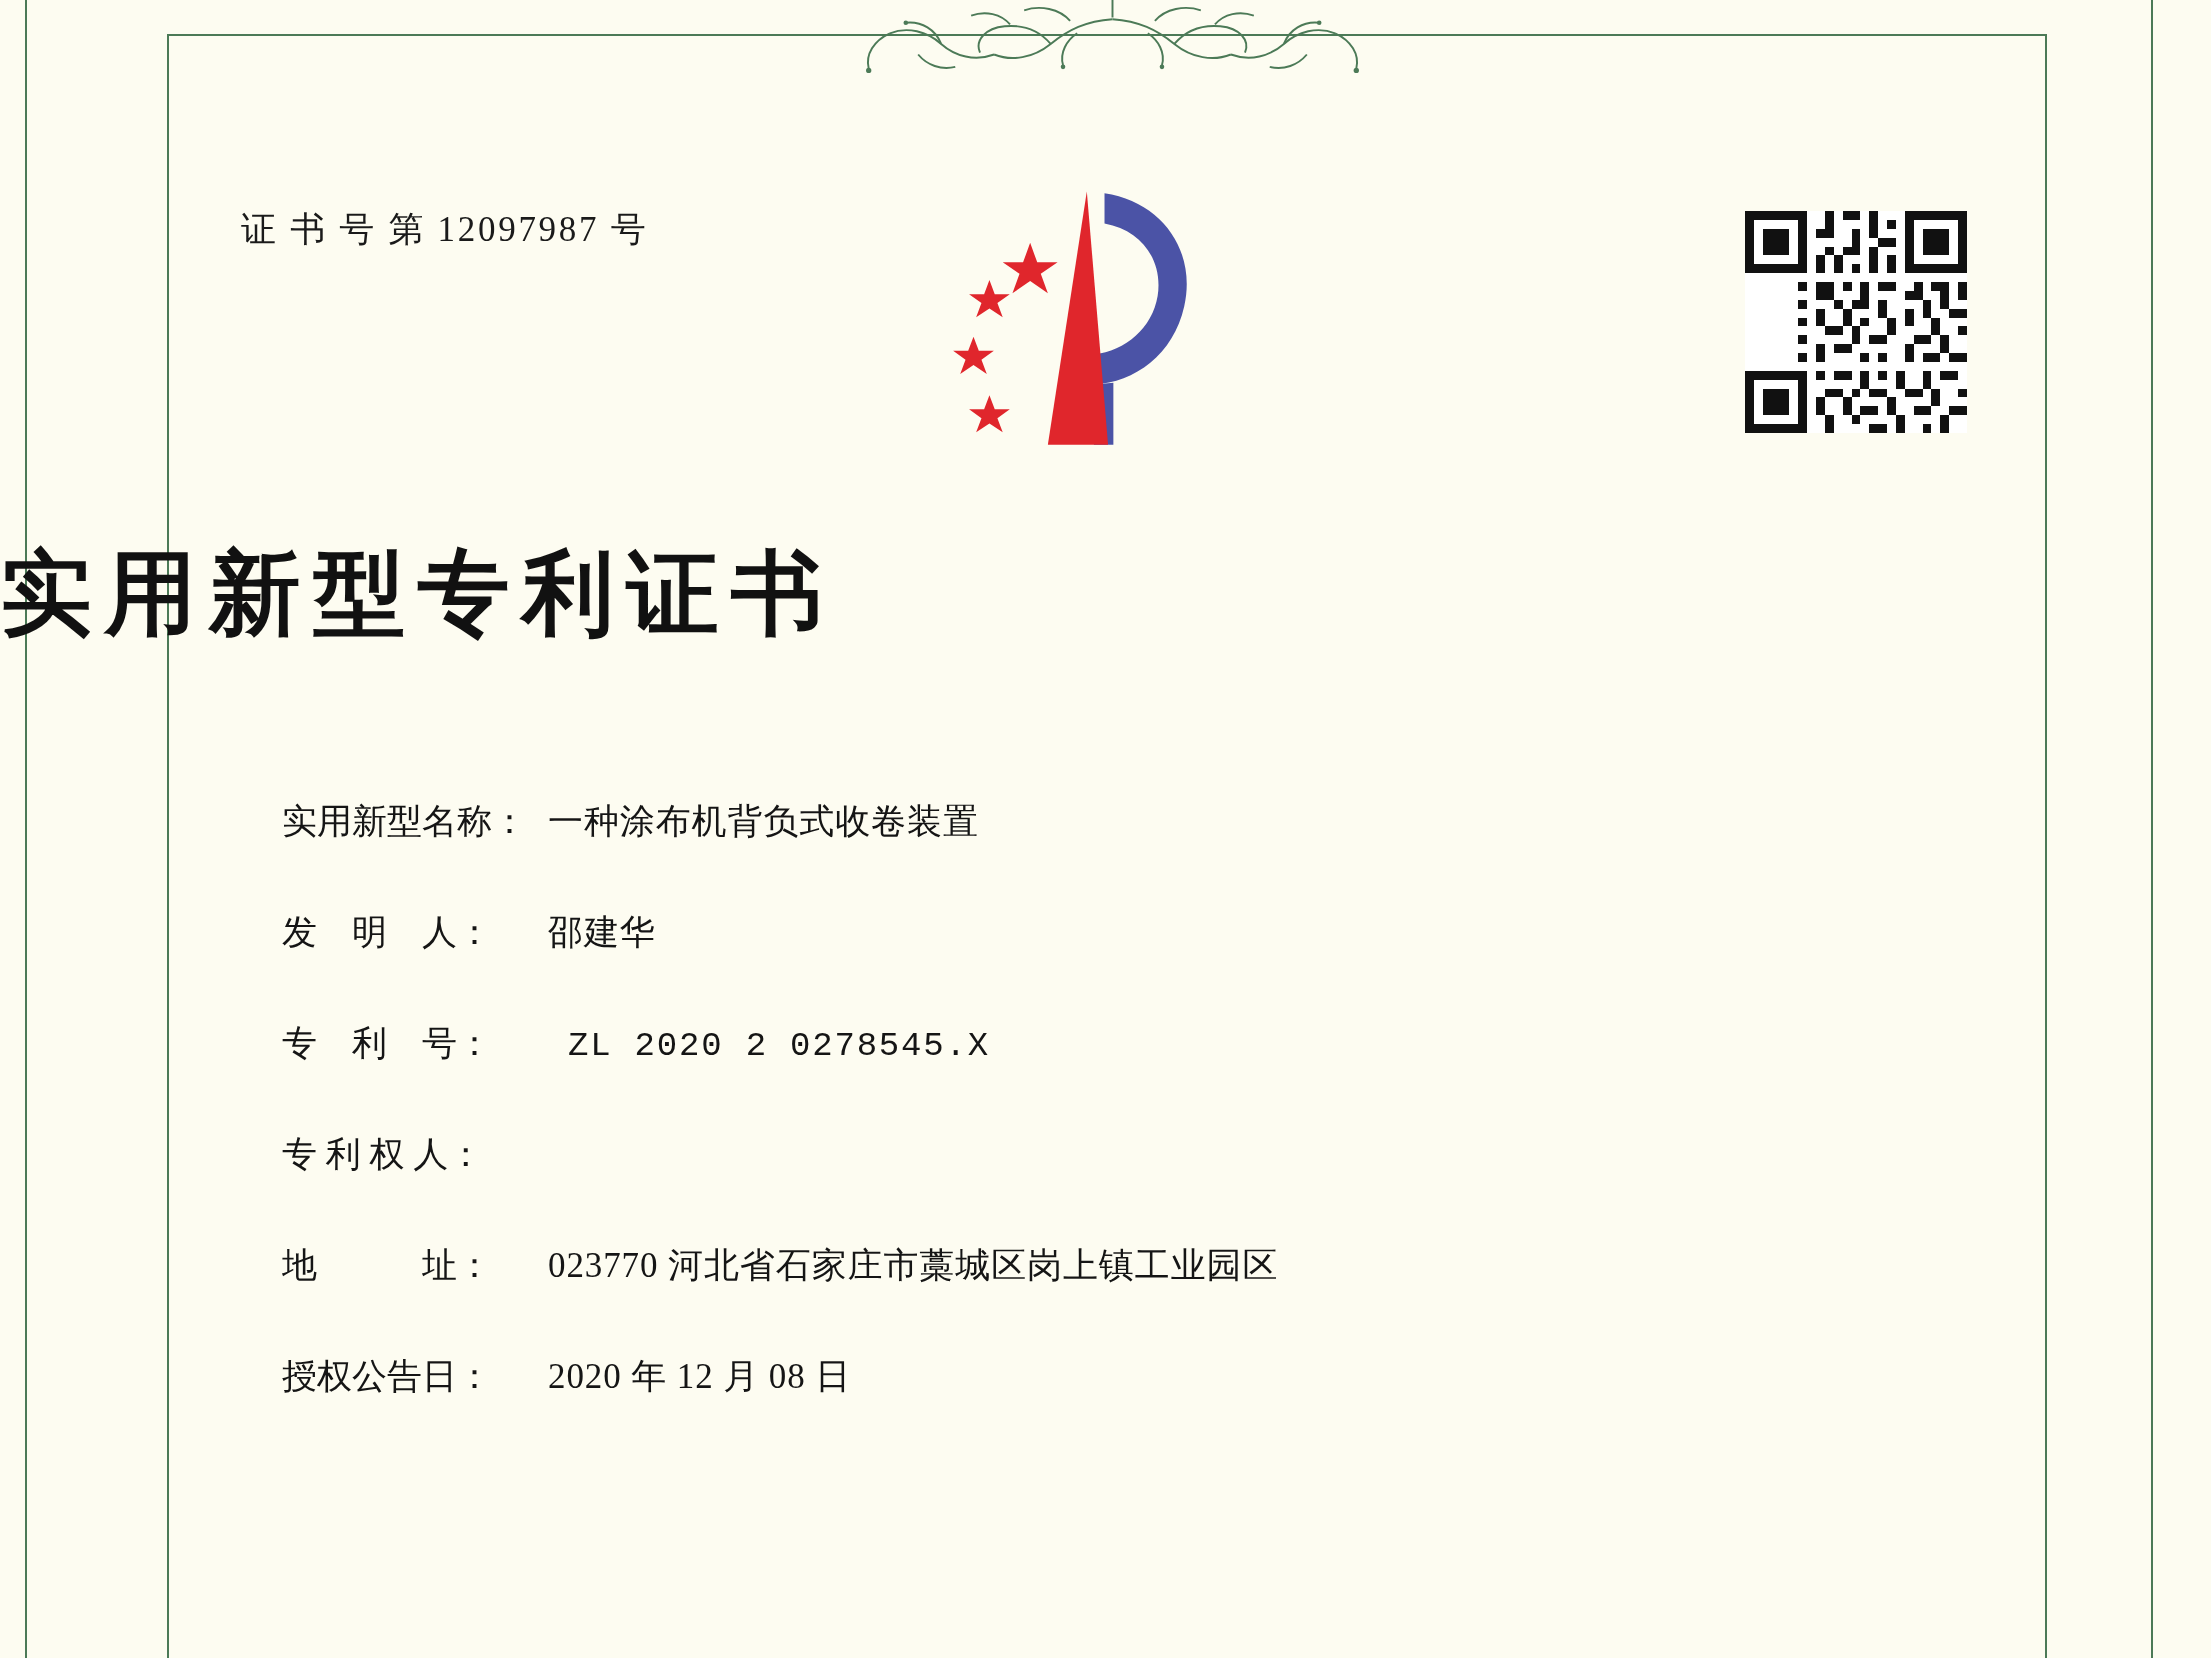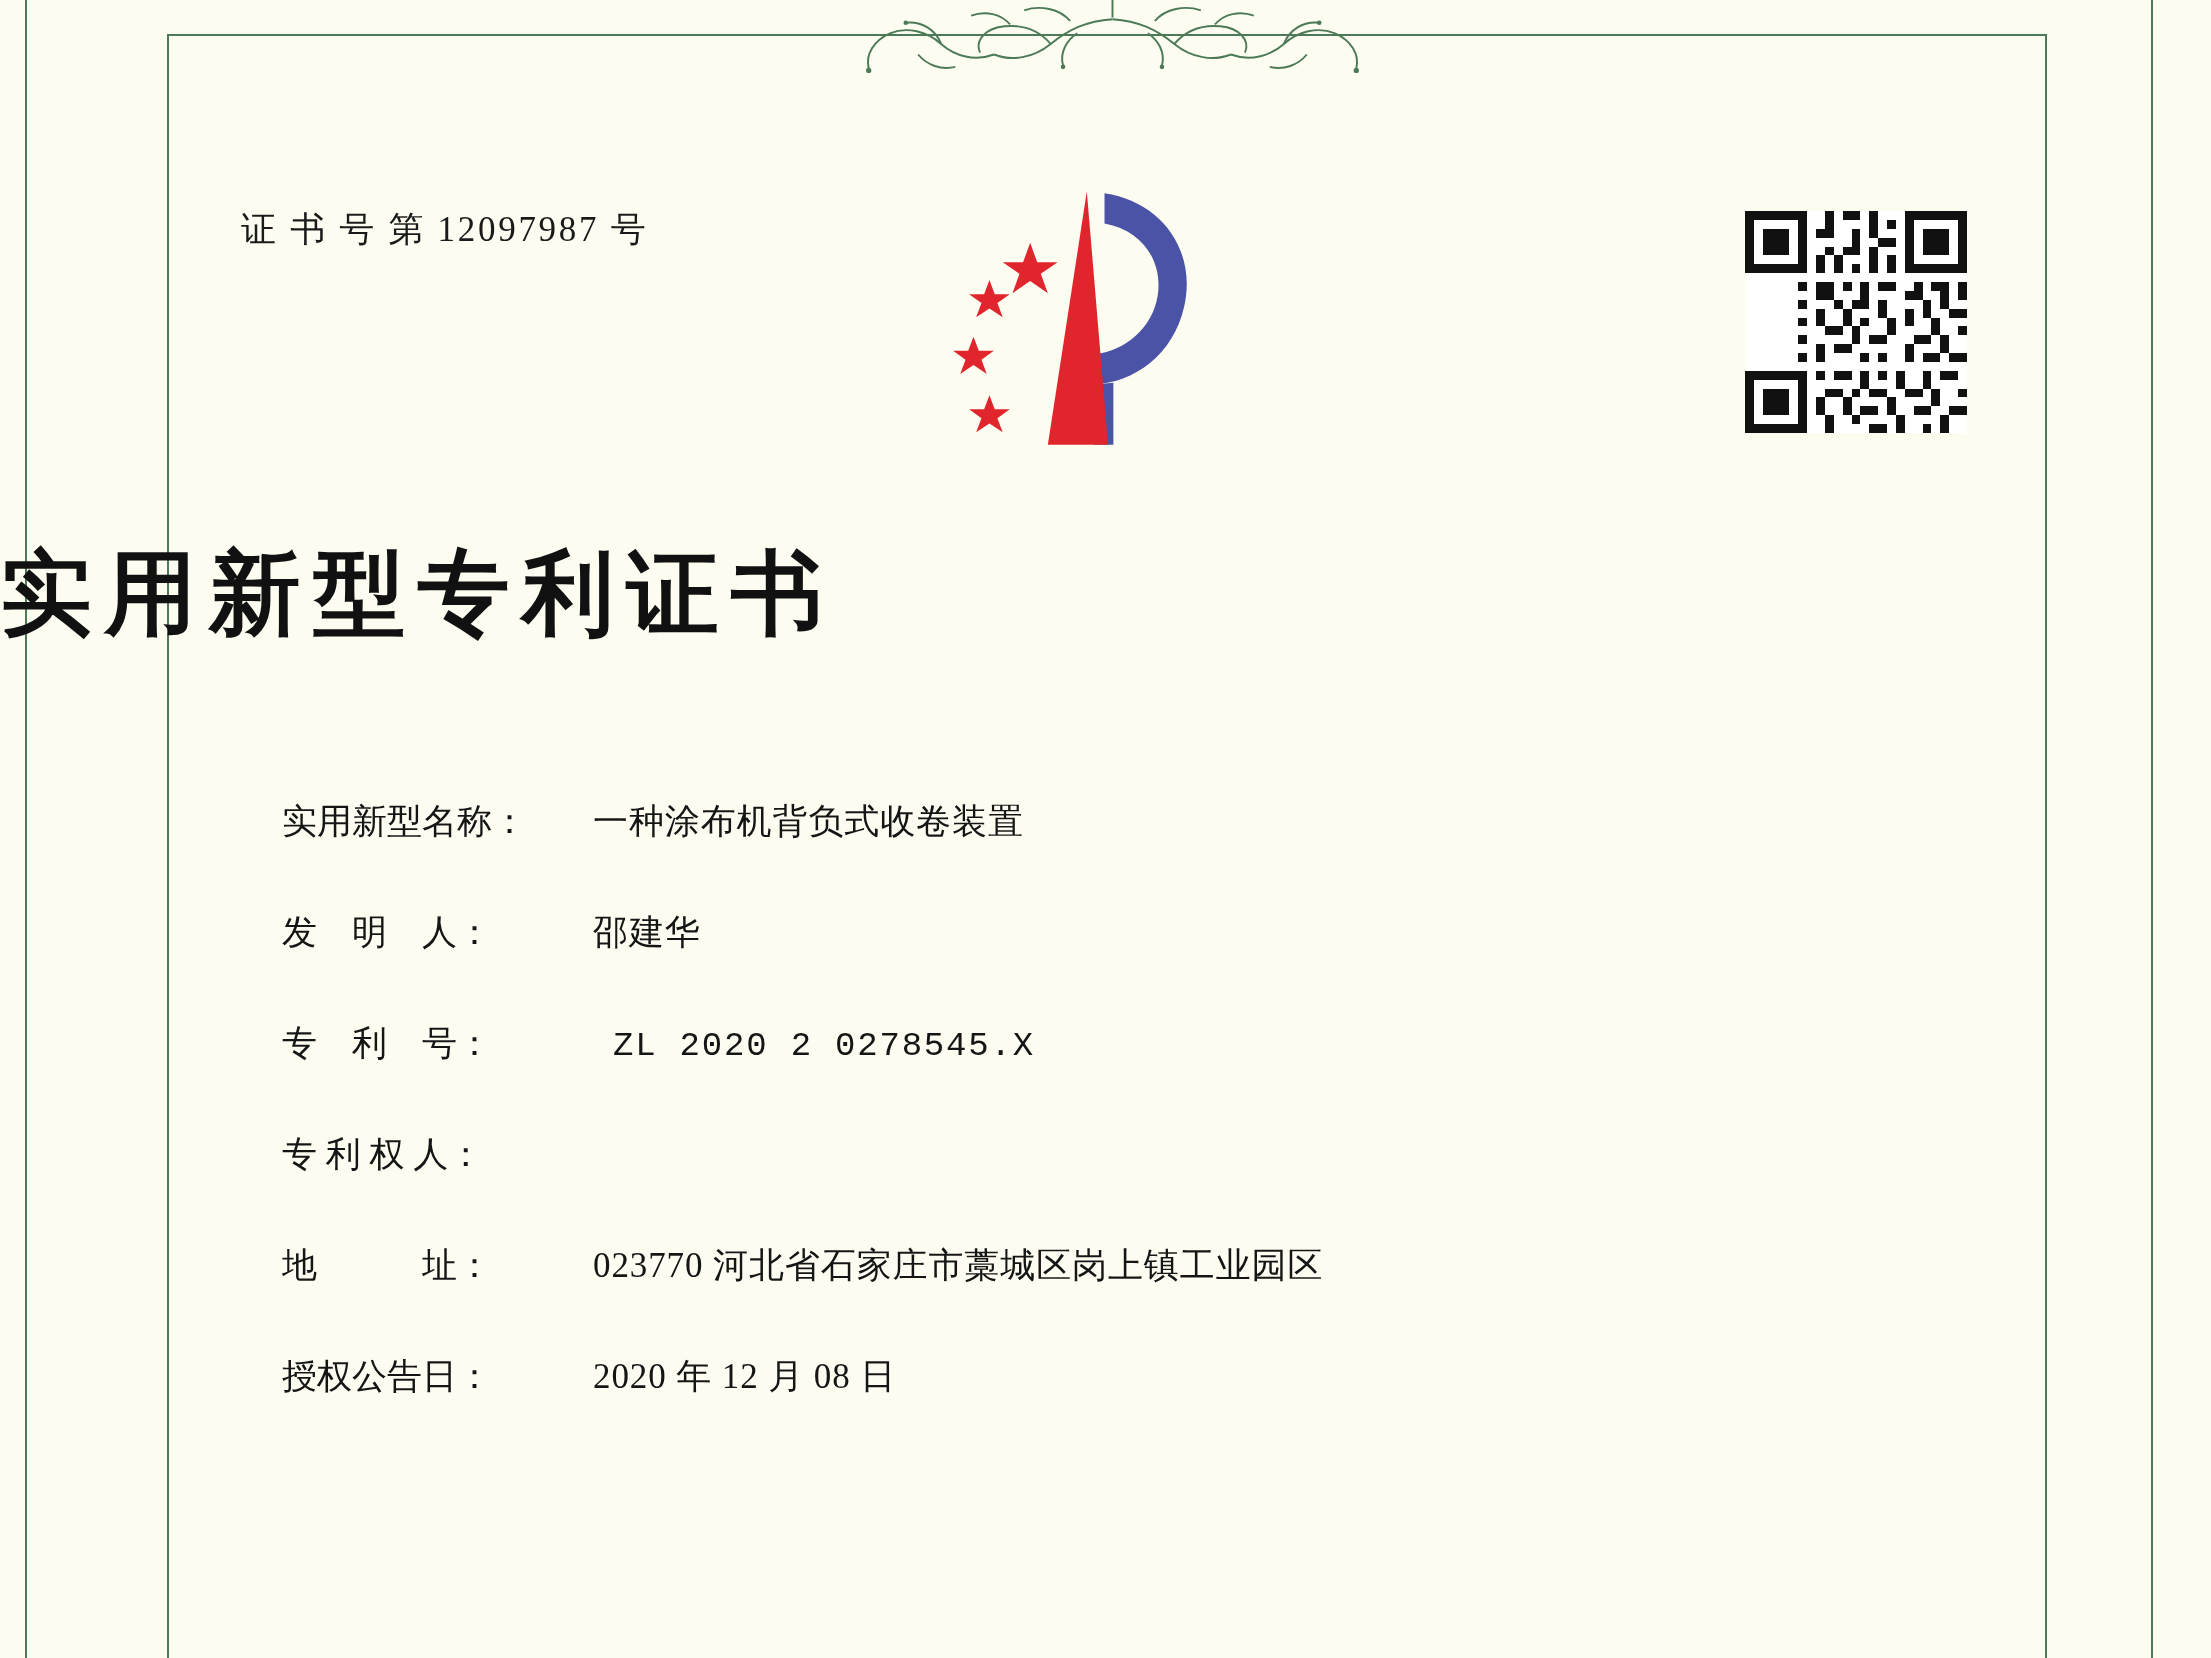--- a/index.html
+++ b/index.html
@@ -103,21 +103,20 @@
     top: 798px;
     width: 1685px;
   }
   .field-row {
     display: flex;
     align-items: baseline;
     margin-bottom: 64px;
     font-size: 35px;
     color: #151515;
     white-space: nowrap;
-    gap: 45px;
   }
   .field-label {
     width: 266px;
     display: inline-block;
     letter-spacing: 0px;
   }
   .field-value {
     letter-spacing: 0.9px;
   }
   .field-value.mono {

